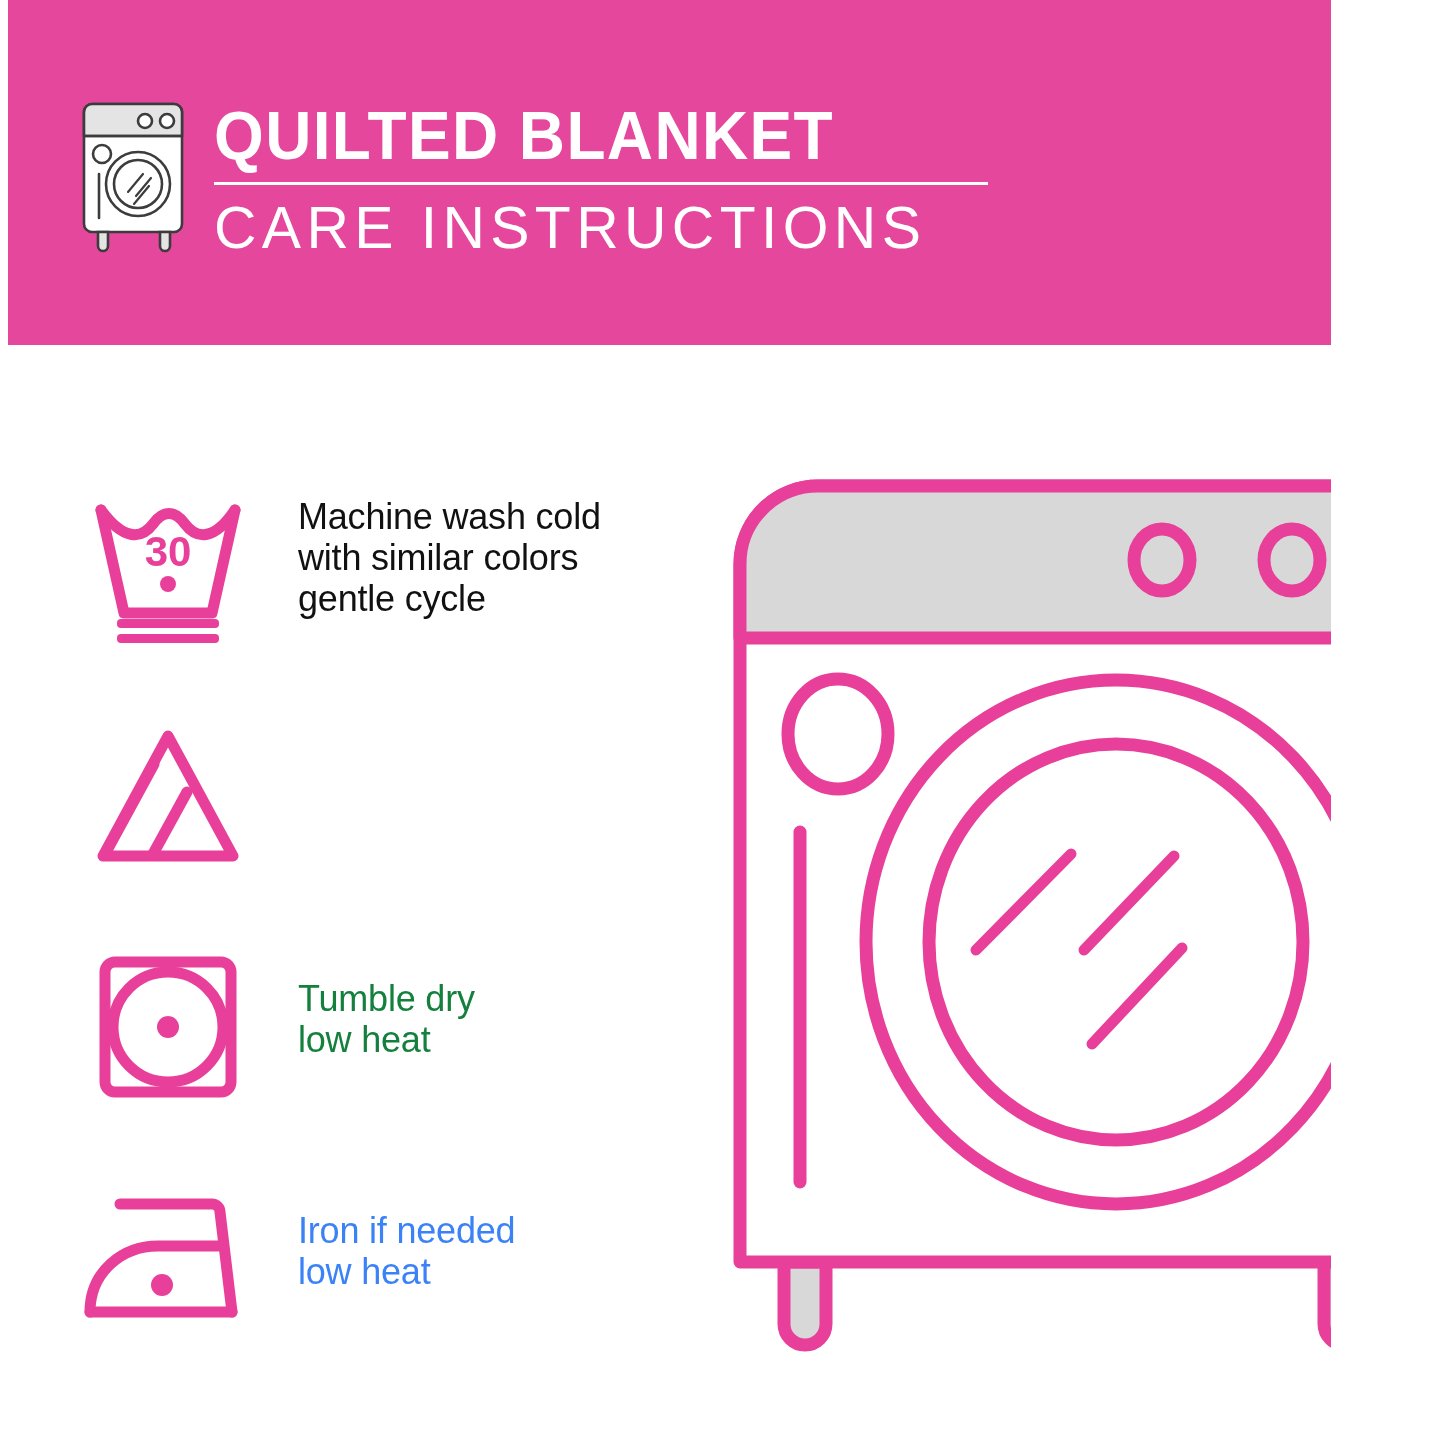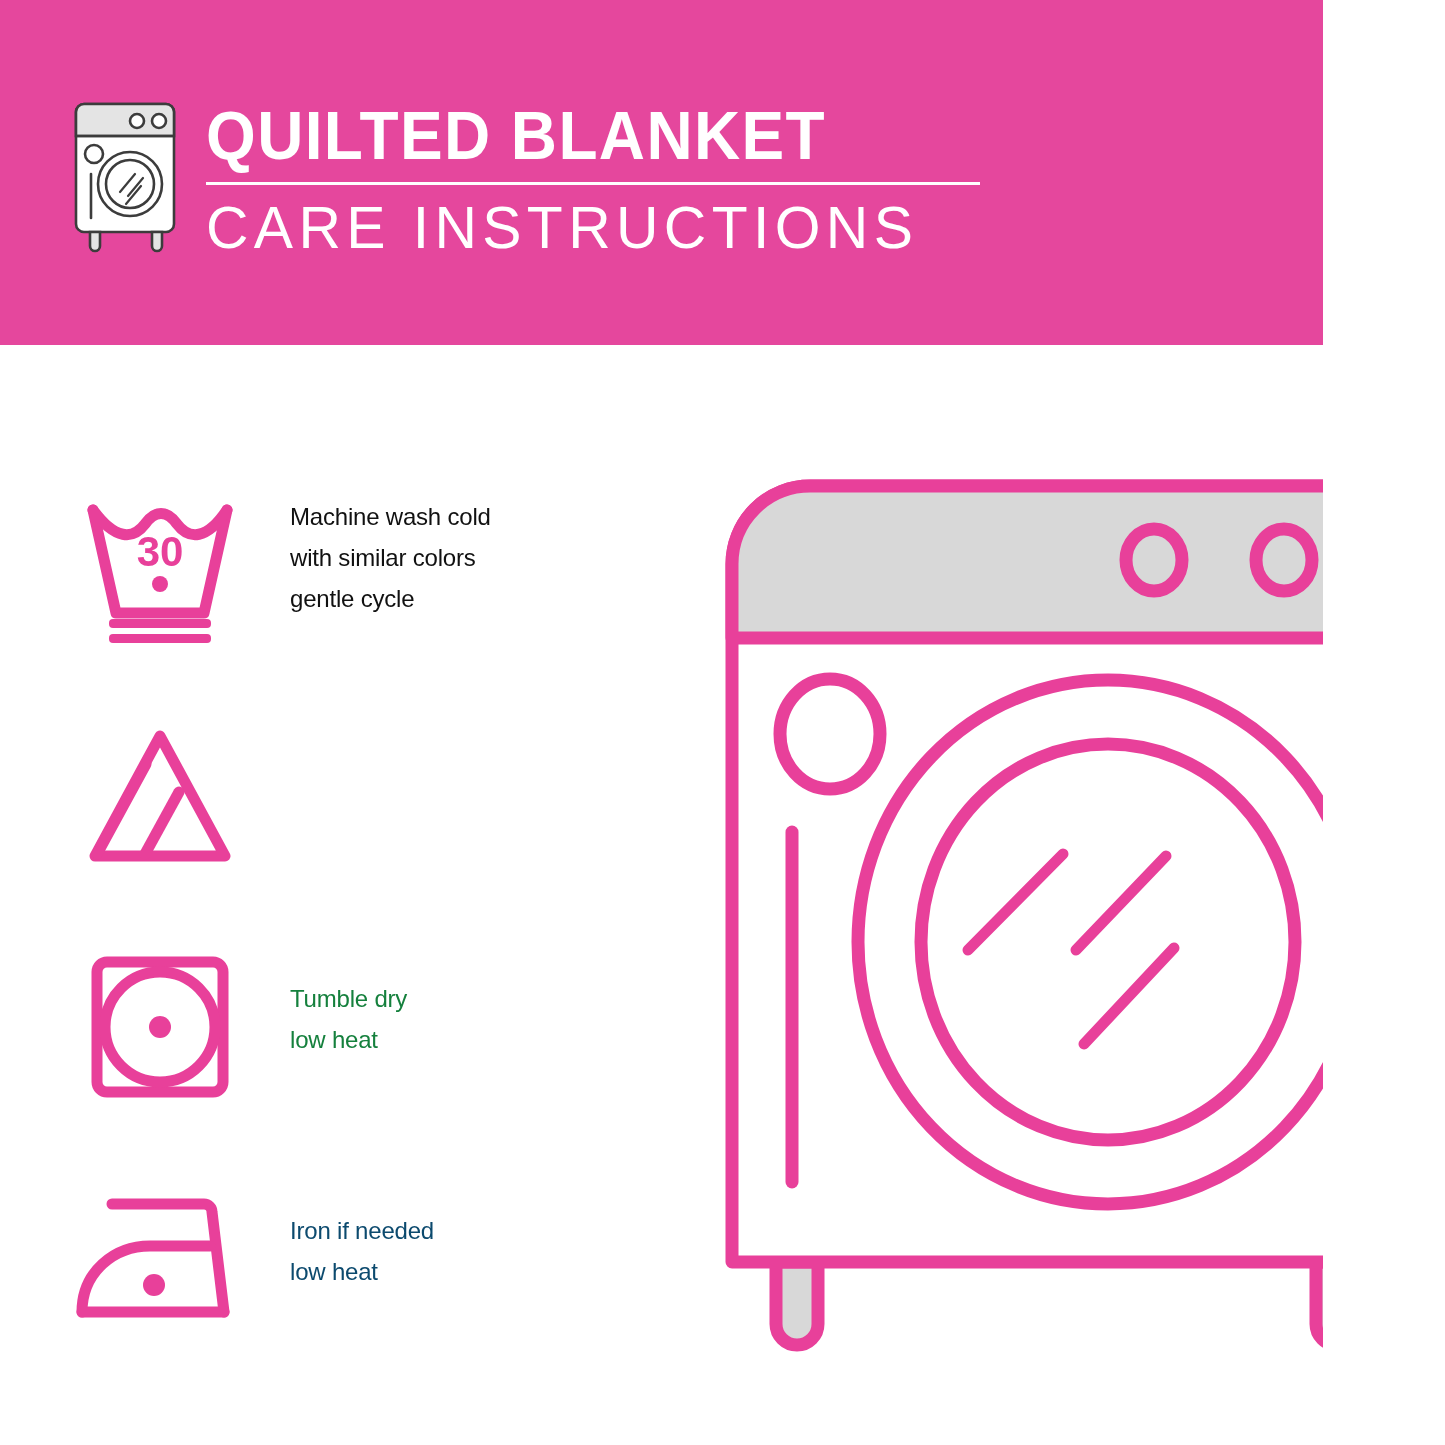--- a/index.html
+++ b/index.html
@@ -9,20 +9,21 @@
   }
   body {
     font-family: "Liberation Sans", sans-serif;
   }
   #page {
     position: relative;
     width: 1323px;
     height: 1445px;
     background: #ffffff;
     overflow: hidden;
+    margin-left: 8px;
   }
 
   
   .header {
     position: absolute;
     left: 0;
     top: 0;
     width: 1445px;
     height: 345px;
     background: #e5479d;
@@ -95,21 +96,21 @@
     height: 150px;
     display: flex;
     justify-content: center;
   }
   .care-label {
     position: absolute;
     left: 228px;
     top: 22px;
     width: 400px;
     font-family: "Liberation Sans", sans-serif;
-    font-size: 24px;
+    font-size: 36px;
     line-height: 41px;
     color: #111111;
     white-space: pre-line;
     letter-spacing: -0.2px;
   }
   .care-row.r1 .care-label { top: 26px; }
   .care-row.r2 .care-label { top: 48px; }
   .care-row.r3 .care-label { top: 44px; }
   .care-row.r4 .care-label { top: 44px; }
 
@@ -215,21 +216,21 @@
       <div class="care-symbol">
         <svg viewBox="0 0 180 150" width="180" height="150" aria-hidden="true">
 
           <path d="M42 20 H134 a8 8 0 0 1 8 8 L154 128" fill="none" stroke="#e8409a" stroke-width="11" stroke-linecap="round" stroke-linejoin="round"></path>
 
           <path d="M12 128 C12 88 44 62 80 62 H140" fill="none" stroke="#e8409a" stroke-width="11" stroke-linecap="round" stroke-linejoin="round"></path>
           <line x1="12" y1="128" x2="154" y2="128" stroke="#e8409a" stroke-width="11" stroke-linecap="round"></line>
           <circle cx="84" cy="101" r="11" fill="#e8409a"></circle>
         </svg>
       </div>
-      <div class="care-label" style="color: #0c4a6e;">Iron if needed
+      <div class="care-label" style="color: #3b82f6;">Iron if needed
 low heat</div>
     </div>
 
   </div>
 
   <div class="washer-illustration">
     <svg viewBox="0 0 700 890" width="700" height="890" aria-hidden="true">
       <g fill="none" stroke="#e8409a" stroke-width="13" stroke-linejoin="round" stroke-linecap="round">
 
         <path d="M58 790 v62 a21 21 0 0 0 42 0 v-62 z" fill="#d8d8d8" stroke="#e8409a" stroke-width="13"></path>

